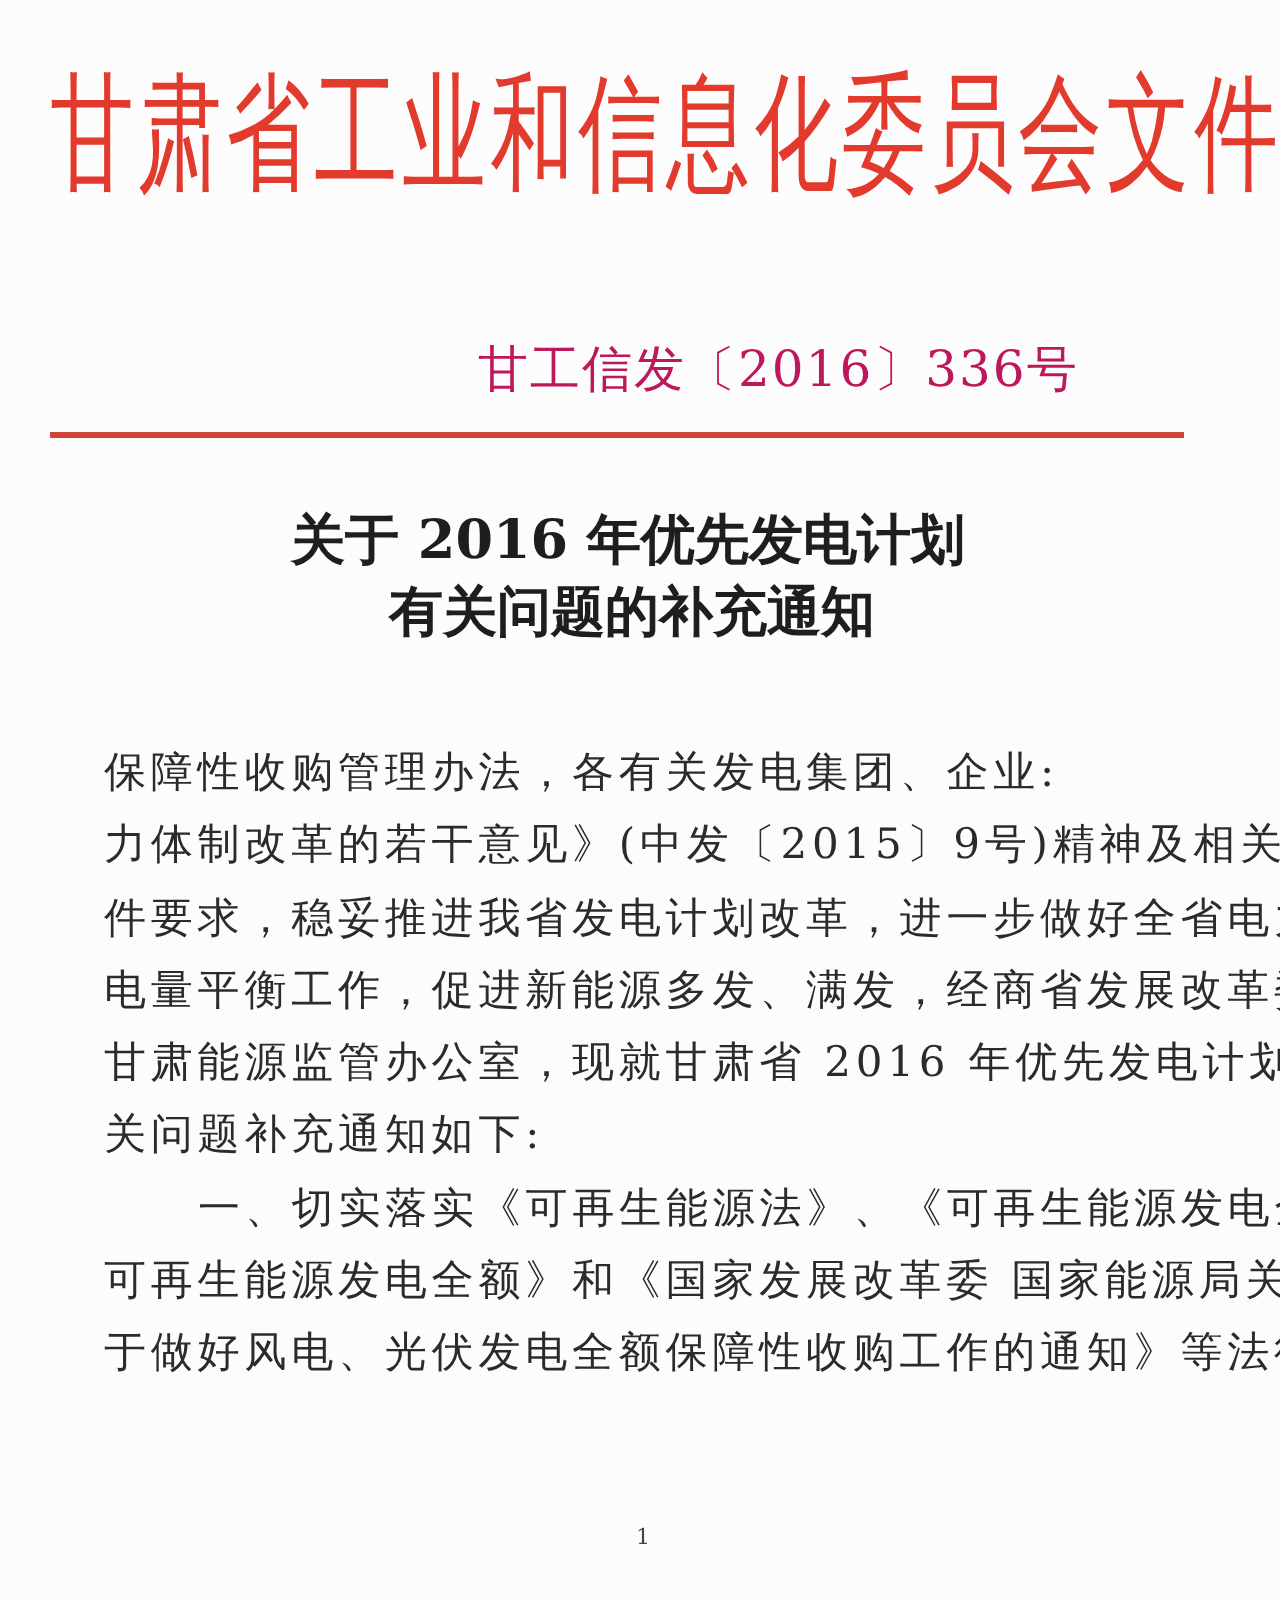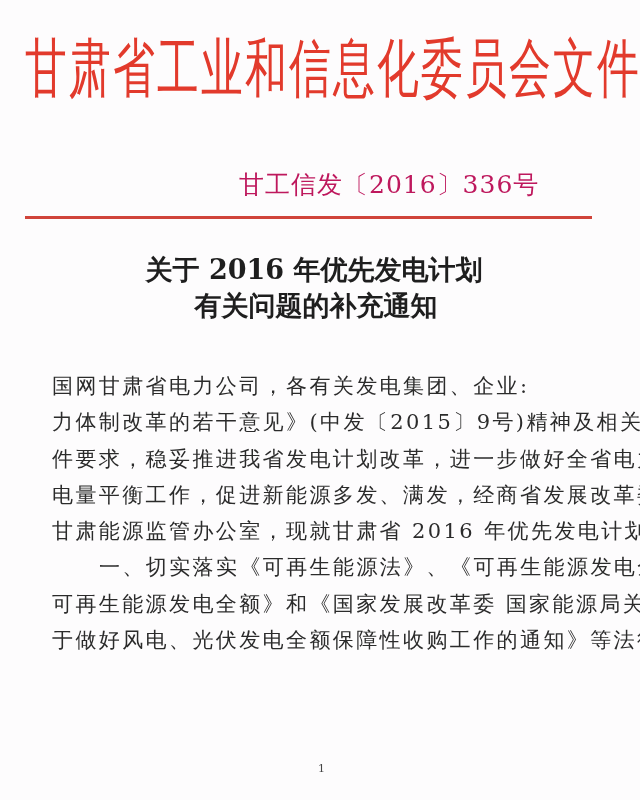--- a/index.html
+++ b/index.html
@@ -121,24 +121,25 @@
   </div>
 
   <div class="doc-number">甘工信发〔2016〕336号</div>
 
   <div class="red-rule"></div>
 
   <div class="doc-title l1">关于 2016 年优先发电计划</div>
   <div class="doc-title l2">有关问题的补充通知</div>
 
   <div class="body">
-    <span class="line">国网甘肃省电力公司，各有关发电集团、企业:</span>
+    <span class="line">保障性收购管理办法，各有关发电集团、企业:</span>
     <span class="line">力体制改革的若干意见》(中发〔2015〕9号)精神及相关文</span>
     <span class="line">件要求，稳妥推进我省发电计划改革，进一步做好全省电力</span>
     <span class="line">电量平衡工作，促进新能源多发、满发，经商省发展改革委、</span>
     <span class="line">甘肃能源监管办公室，现就甘肃省 2016 年优先发电计划有</span>
+    <span class="line">关问题补充通知如下:</span>
     <span class="line indent">一、切实落实《可再生能源法》、《可再生能源发电全额</span>
     <span class="line">可再生能源发电全额》和《国家发展改革委 国家能源局关</span>
     <span class="line">于做好风电、光伏发电全额保障性收购工作的通知》等法律</span>
   </div>
 
   <div class="page-number">1</div>
 </div>
 
 </body></html>

